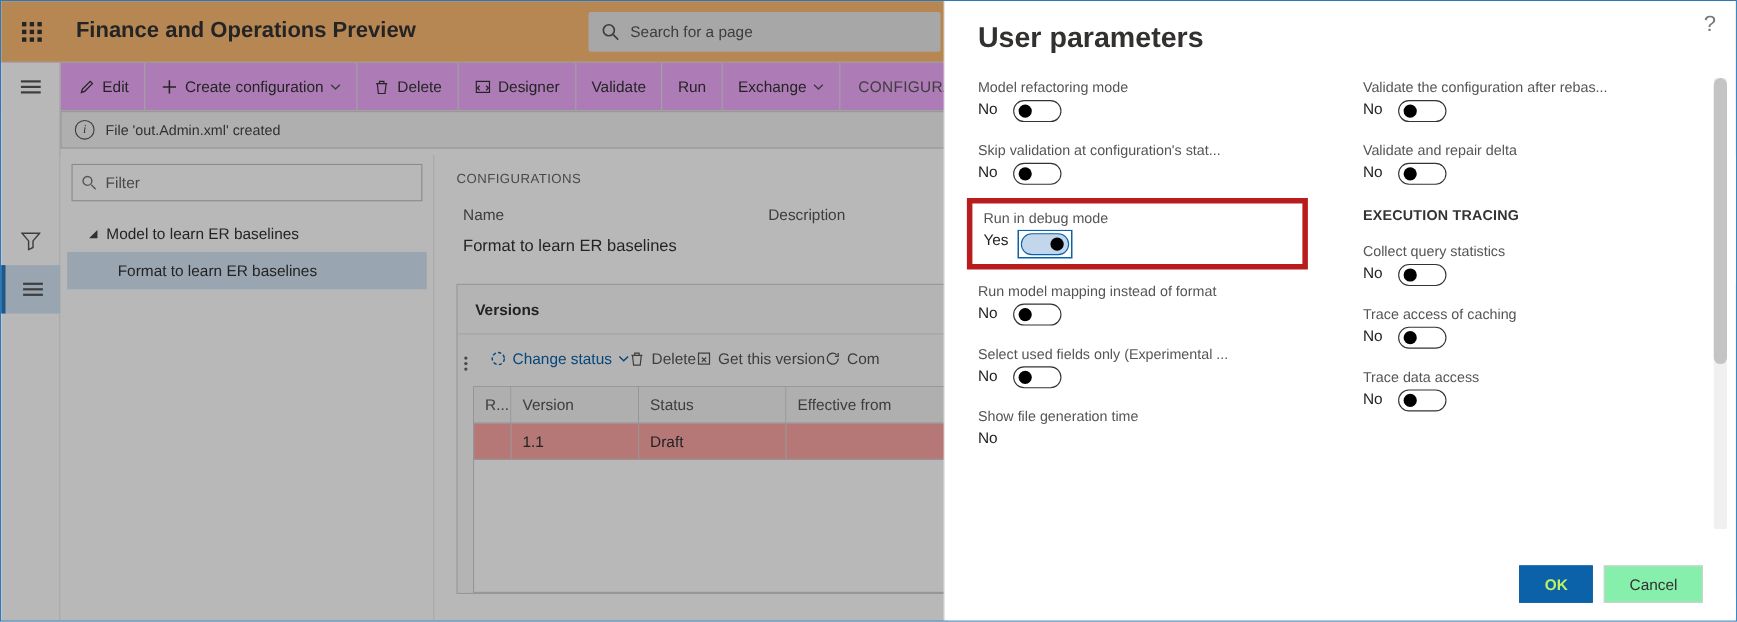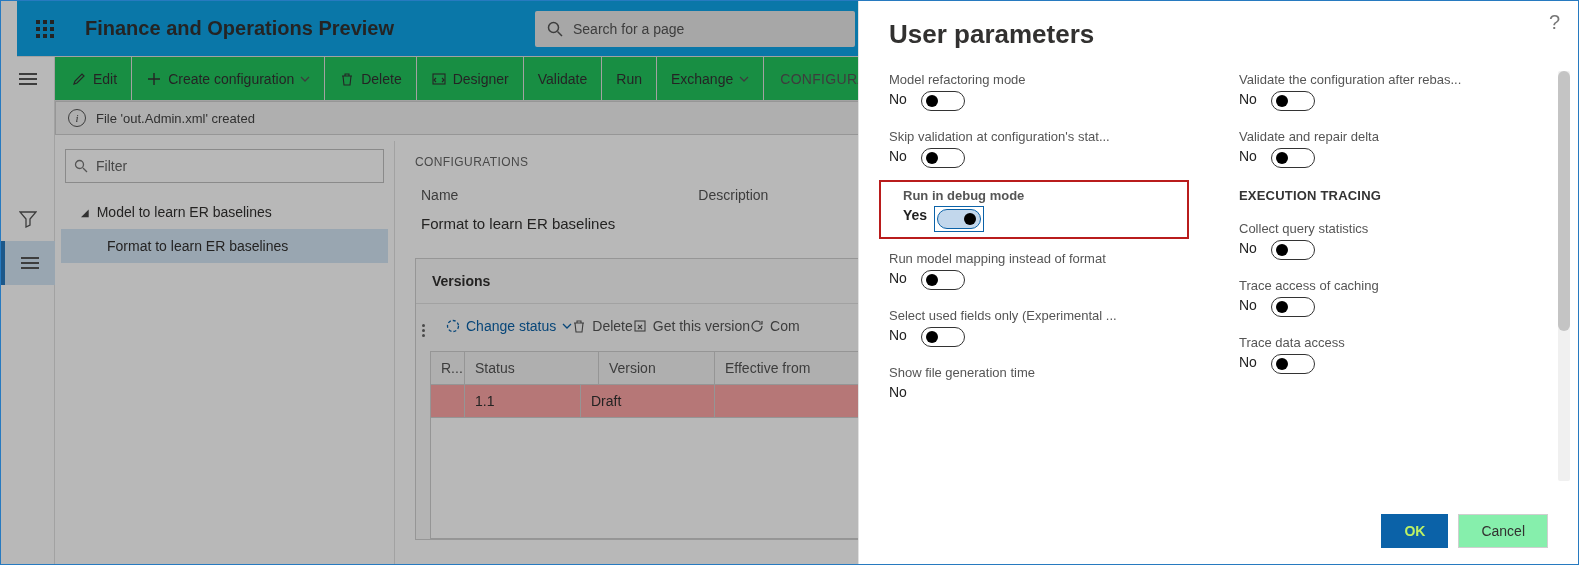--- a/index.html
+++ b/index.html
@@ -1,29 +1,29 @@
 <!DOCTYPE html>
 <html><head>
 <meta charset="utf-8">
 <style>
 * { box-sizing: border-box; margin: 0; padding: 0; }
 body { font-family: "Segoe UI", Arial, sans-serif; font-size: 14px; color: #323130; background: #fff; width: 1579px; height: 565px; overflow: hidden; position: relative; border: 1px solid #277ac0; }
 .overlay { position: absolute; left: 0; top: 0; width: 860px; height: 565px; background: rgba(0,0,0,0.28); pointer-events: none; z-index: 5; }
 
 
-.topbar { height: 56px; background: #0ea5e9; display: flex; align-items: center; border-bottom: 1px solid #e1e1e1; margin-left: 16px; }
+.topbar { height: 56px; background: #fdba74; display: flex; align-items: center; border-bottom: 1px solid #e1e1e1; }
 .apps-btn { width: 56px; height: 56px; display: flex; align-items: center; justify-content: center; }
 .apps-grid { width: 18px; height: 18px; display: grid; grid-template-columns: repeat(3,4px); grid-template-rows: repeat(3,4px); gap: 3px; }
 .apps-grid span { background: #333; }
 .app-title { font-size: 20px; font-weight: 600; margin-left: 12px; flex: 0 0 auto; color: #333; }
 .search-wrap { margin-left: auto; width: 320px; height: 36px; background: #e8e8e8; border-radius: 2px; display: flex; align-items: center; padding: 0 12px; color: #555; position: absolute; left: 534px; top: 10px; }
 .search-wrap .mag { margin-right: 10px; }
 
 
-.actionbar { height: 44px; display: flex; align-items: stretch; padding-left: 56px; border-bottom: 1px solid #e1e1e1; background: #22c55e; }
+.actionbar { height: 44px; display: flex; align-items: stretch; padding-left: 56px; border-bottom: 1px solid #e1e1e1; background: #f0abfc; }
 .abtn { display: flex; align-items: center; padding: 0 14px; color: #333; border-right: 1px solid #e1e1e1; gap: 6px; cursor: pointer; }
 .abtn .ico { width: 16px; height: 16px; display: inline-flex; align-items: center; justify-content: center; }
 .crumb { padding: 0 16px; display:flex; align-items:center; color:#555; letter-spacing: .3px; }
 
 
 .leftrail { position: absolute; left: 0; top: 56px; width: 54px; height: calc(100% - 56px); border-right: 1px solid #e1e1e1; background: #fff; }
 .rail-btn { width: 54px; height: 44px; display:flex; align-items:center; justify-content:center; color:#555; }
 .rail-btn.sel { background: #d5e6f6; border-left: 4px solid #277ac0; }
 .ham { display:flex; flex-direction:column; gap:3px; }
 .ham span { width:18px; height:2px; background:#555; display:block; }
@@ -66,21 +66,21 @@
 .help-q { position:absolute; top:10px; right:18px; color:#777; font-size: 20px; z-index: 20; }
 .panel-cols { display:flex; gap: 60px; }
 .col { width: 290px; display:flex; flex-direction:column; gap: 18px; }
 .param-label { color:#555; font-size:13px; margin-bottom: 4px; white-space:nowrap; overflow:hidden; text-overflow:ellipsis; }
 .param-row { display:flex; gap: 4px; }
 .param-row .val { width: 28px; color:#222; }
 .toggle { width: 44px; height: 20px; border: 1px solid #333; border-radius: 10px; position:relative; background:#fff; }
 .toggle .knob { width: 12px; height:12px; background:#000; border-radius:50%; position:absolute; top:3px; left:4px; }
 .toggle.on { background:#c2d7ec; border-color:#0b62a8; }
 .toggle.on .knob { left:auto; right:4px; }
-.highlight-box { border: 2px solid #b91c1c; padding: 6px 22px; margin: -6px -10px; font-weight: bold; }
+.highlight-box { border: 5px solid #b91c1c; padding: 6px 10px; margin: -6px -10px; }
 .toggle-wrap-focus { box-shadow: 0 0 0 1px #0b62a8; padding:2px; display:inline-block;}
 .subhead { font-weight: 700; font-size: 13px; letter-spacing: .2px; color:#333; margin-top: 2px; }
 .panel-footer { position:absolute; bottom: 16px; right: 30px; display:flex; gap:10px; }
 .btn { padding: 8px 22px; border: 1px solid #cfcfcf; cursor:pointer; font-size:14px; }
 .btn.primary { background:#0b62a8; color:#bef264; border-color:#0b62a8; font-weight:600; }
 .btn.secondary { background:#86efac; }
 .scroll-track { position:absolute; right: 8px; top: 70px; width: 12px; height: 410px; background:#f0f0f0; border-radius:2px; z-index: 15;}
 .scroll-thumb { position:absolute; top:0; width:12px; height: 260px; background:#c4c4c4; border-radius:6px; }
 svg { display:block; }
 </style>
@@ -259,22 +259,22 @@
           <svg width="14" height="14" viewBox="0 0 14 14">
               <path d="M12 7a5 5 0 1 1-1.5-3.5M12 2v3h-3" fill="none" stroke="#555" stroke-width="1.2"></path>
             </svg>
           <span>Com</span>
         </span>
       </div>
     </div>
     <div class="vt-wrap">
       <div class="vt-row">
         <div class="vt-cell h c-r">R...</div>
+        <div class="vt-cell h c-v">Version</div>
         <div class="vt-cell h c-s">Status</div>
-        <div class="vt-cell h c-v">Version</div>
         <div class="vt-cell h c-e">Effective from</div>
       </div>
       <div class="vt-row sel">
         <div class="vt-cell c-r"></div>
         <div class="vt-cell c-v">1.1</div>
         <div class="vt-cell c-s">Draft</div>
         <div class="vt-cell c-e">
           <svg width="14" height="14" viewBox="0 0 14 14" style="position:absolute; right:8px; top:8px;">
               <rect x="1.5" y="2.5" width="11" height="10" fill="none" stroke="#555" stroke-width="1.1"></rect>
               <path d="M1.5 5.5h11M4 1.5v2M10 1.5v2" stroke="#555" stroke-width="1.1"></path>

